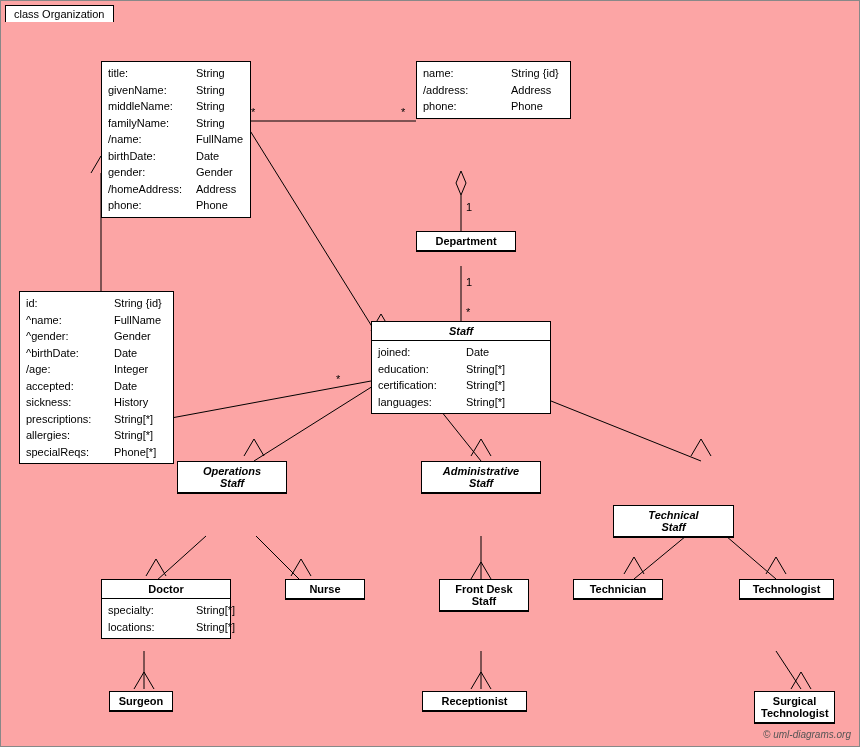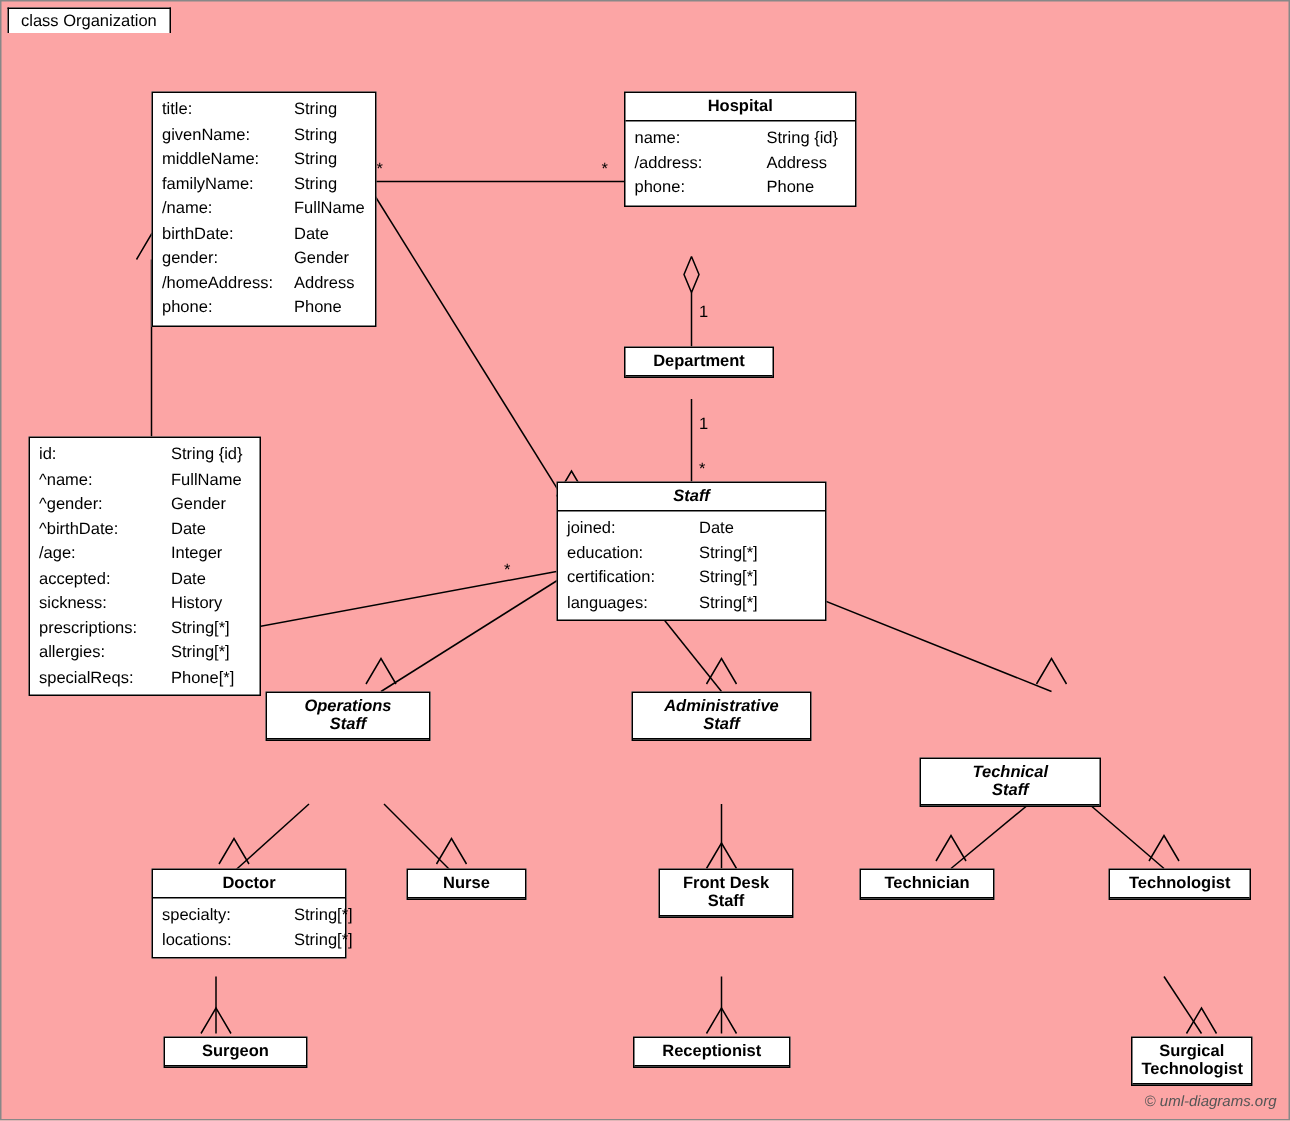--- a/index.html
+++ b/index.html
@@ -178,21 +178,20 @@
           <span class="attr-type">Address</span>
         </div>
       <div class="attr-row">
           <span class="attr-name">phone:</span>
           <span class="attr-type">Phone</span>
         </div>
     </div>
   </div>
 
   <div class="uml-box" style="left:415px; top:60px; width:155px;">
-    <div class="box-title normal">Hospital</div>
     <div class="box-attrs">
       <div class="attr-row">
           <span class="attr-name">name:</span>
           <span class="attr-type">String {id}</span>
         </div>
       <div class="attr-row">
           <span class="attr-name">/address:</span>
           <span class="attr-type">Address</span>
         </div>
       <div class="attr-row">
@@ -295,38 +294,38 @@
           <span class="attr-name">specialty:</span>
           <span class="attr-type">String[*]</span>
         </div>
       <div class="attr-row">
           <span class="attr-name">locations:</span>
           <span class="attr-type">String[*]</span>
         </div>
     </div>
   </div>
 
-  <div class="uml-box" style="left:270px; top:578px; width:80px; text-align:center;">
+  <div class="uml-box" style="left:284px; top:578px; width:80px; text-align:center;">
     <div class="box-title normal">Nurse</div>
   </div>
 
   <div class="uml-box" style="left:438px; top:578px; width:90px; text-align:center;">
     <div class="box-title normal" style="white-space:pre-line;">Front Desk
 Staff</div>
   </div>
 
   <div class="uml-box" style="left:572px; top:578px; width:90px; text-align:center;">
     <div class="box-title normal">Technician</div>
   </div>
 
   <div class="uml-box" style="left:738px; top:578px; width:95px; text-align:center;">
     <div class="box-title normal">Technologist</div>
   </div>
 
-  <div class="uml-box" style="left:108px; top:690px; width:96px; text-align:center;">
+  <div class="uml-box" style="left:108px; top:690px; width:64px; text-align:center;">
     <div class="box-title normal">Surgeon</div>
   </div>
 
   <div class="uml-box" style="left:421px; top:690px; width:105px; text-align:center;">
     <div class="box-title normal">Receptionist</div>
   </div>
 
   <div class="uml-box" style="left:753px; top:690px; width:81px; text-align:center;">
     <div class="box-title normal" style="white-space:pre-line;">Surgical
 Technologist</div>

